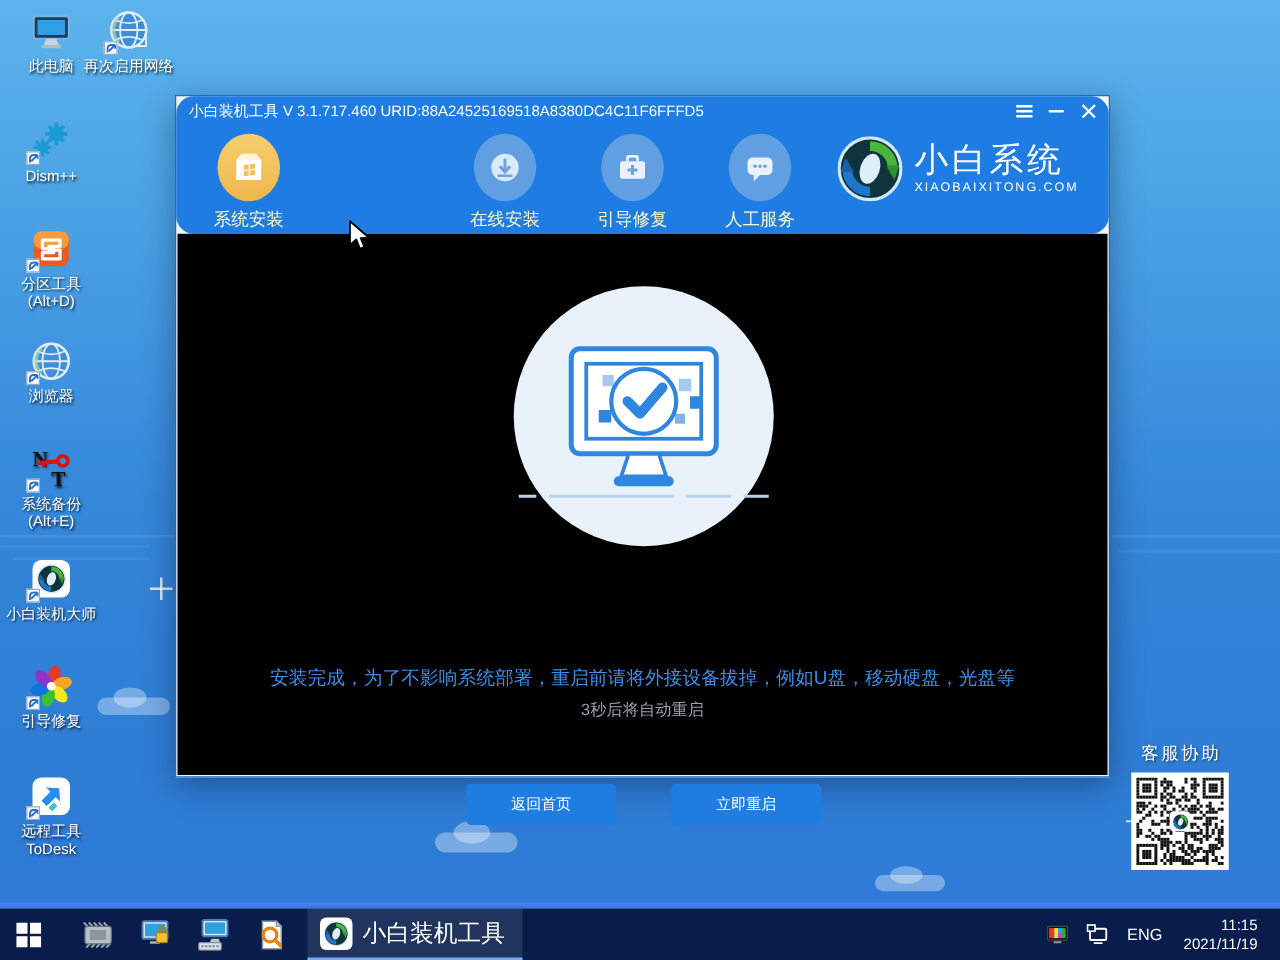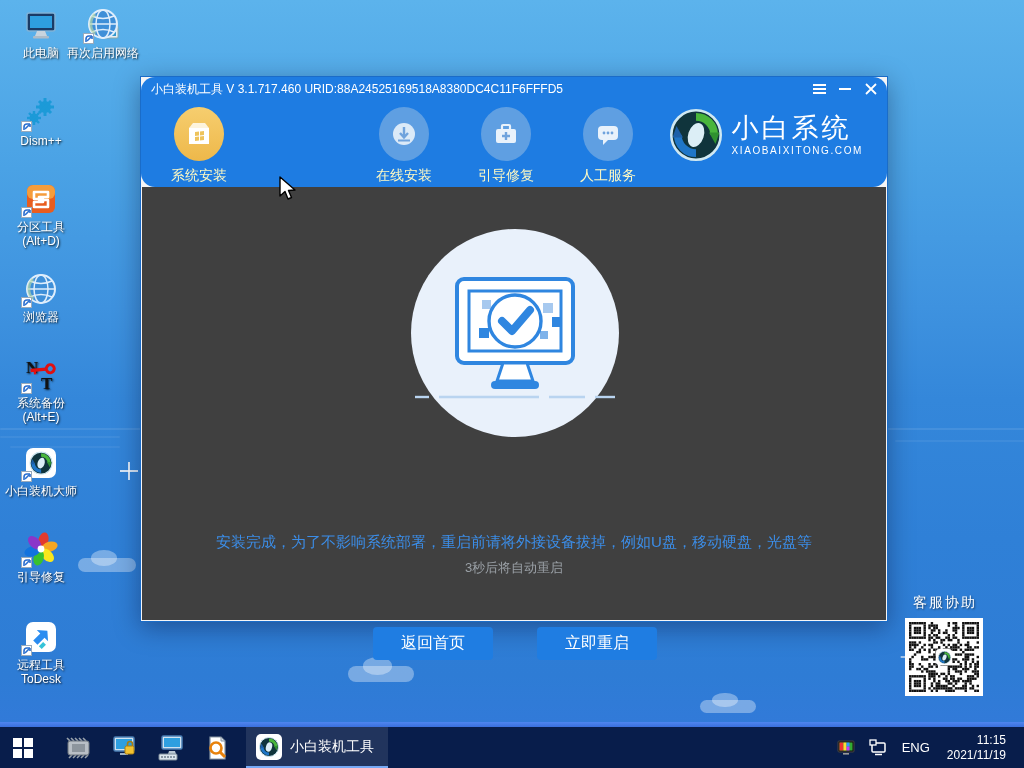--- a/index.html
+++ b/index.html
@@ -42,42 +42,42 @@
     display:flex; align-items:center; justify-content:center; }
   .nav-bubble.active { background:linear-gradient(180deg,#f6ce6f,#eeb84a); }
   .nav-label { margin-top:6px; color:#fef9c3; font-size:14px; }
   
   #logo { position:absolute; right:24px; top:32px; display:flex; align-items:center; cursor:default; }
   #logo-text { margin-left:10px; color:#fff; }
   #logo-title { font-size:27px; letter-spacing:3px; line-height:28px; }
   #logo-sub { font-size:10px; letter-spacing:1.6px; font-weight:normal; margin-top:3px; }
 
   
-  #content { position:absolute; left:1px; top:110px; right:1px; bottom:1px; background:#404040; }
+  #content { position:absolute; left:1px; top:110px; right:1px; bottom:1px; background:#000000; }
   #illus { position:absolute; left:267px; top:40px; }
   #msg { position:absolute; left:0; top:346px; width:100%; text-align:center; color:#3b8de8; font-size:15px; }
   #countdown { position:absolute; left:0; top:372px; width:100%; text-align:center; color:#9aa0a6; font-size:13px; }
   .btn { position:absolute; top:440px; width:120px; height:33px; background:#1f7de2; border:none; border-radius:4px;
-    color:#fff; font-size:16px; cursor:pointer; font-family:inherit; }
+    color:#fff; font-size:12px; cursor:pointer; font-family:inherit; }
   #btn-home { left:231px; } #btn-restart { left:395px; }
 
   
   #qr-panel { position:absolute; left:905px; top:594px; width:80px; text-align:center; }
   #qr-label { color:#fff; font-size:14px; text-shadow:1px 1px 2px rgba(0,0,0,.5); margin-bottom:6px; letter-spacing:2px; }
   #qr-box { position:relative; width:78px; height:78px; background:#fff; padding:4px; }
   #qr-logo { position:absolute; left:31px; top:31px; width:16px; height:16px; background:#fff; border-radius:3px;
     display:flex; align-items:center; justify-content:center; }
 
   
   #taskbar { position:absolute; left:0; bottom:0; width:100%; height:41px; background:#081d4b; display:flex; align-items:stretch; }
   .tb-btn { width:46px; display:flex; align-items:center; justify-content:center; cursor:pointer; }
   #task-active { display:flex; align-items:center; padding:0 14px 0 10px; margin-left:6px; cursor:pointer;
     background:rgba(255,255,255,.10); border-bottom:2px solid #76a9f5; }
   #task-active .applogo { width:26px; height:26px; background:#fff; border-radius:5px; display:flex; align-items:center; justify-content:center; margin-right:8px; }
-  #task-label { color:#fff; font-size:14px;font-family:Liberation Serif, serif; }
+  #task-label { color:#fff; font-size:19px;font-family:Liberation Serif, serif; }
   #tray { margin-left:auto; display:flex; align-items:center; padding-right:8px; }
   .tray-item { display:flex; align-items:center; justify-content:center; padding:0 7px; height:100%; cursor:pointer; }
   #lang { color:#fff; font-size:13px; }
   #clock { color:#fff; font-size:12px; text-align:right; line-height:15px; padding:0 10px; cursor:default; }
 
   #cursor { position:absolute; left:276px; top:176px; z-index:99; pointer-events:none; }
 </style>
 </head>
 <body>
 

